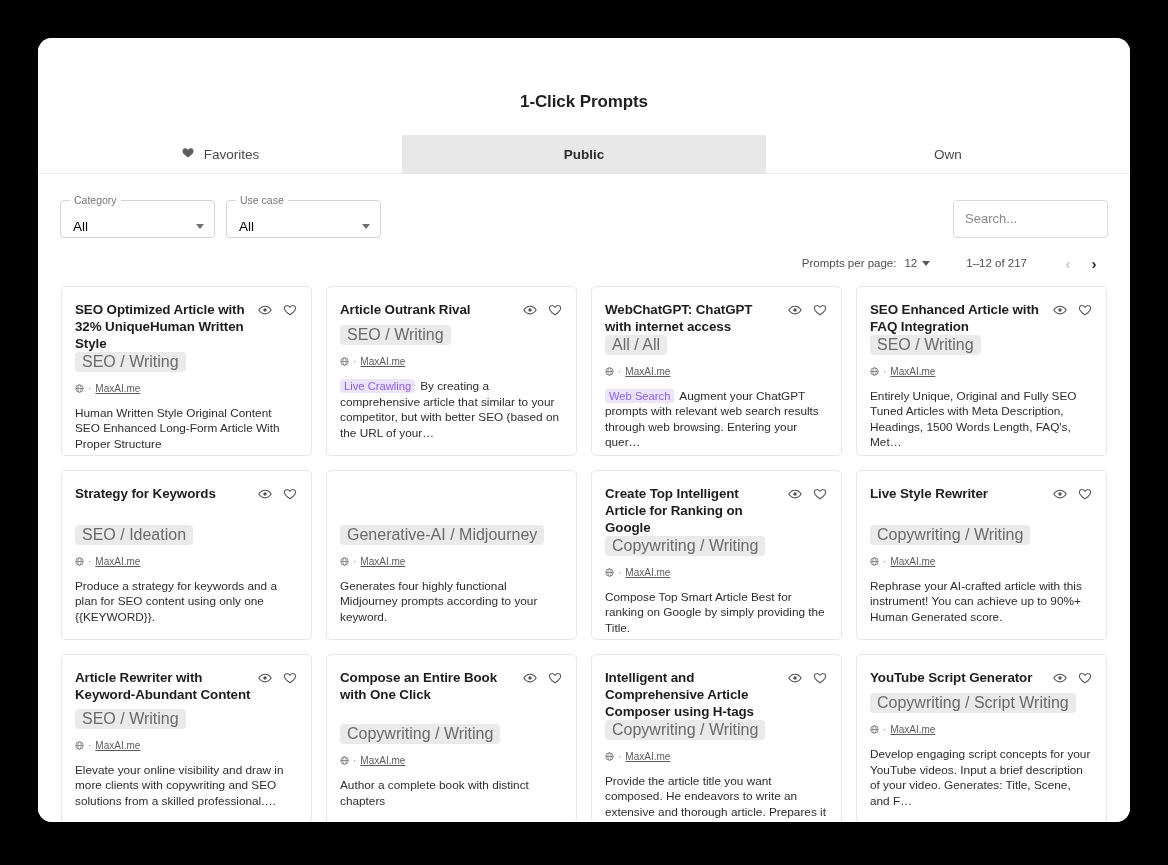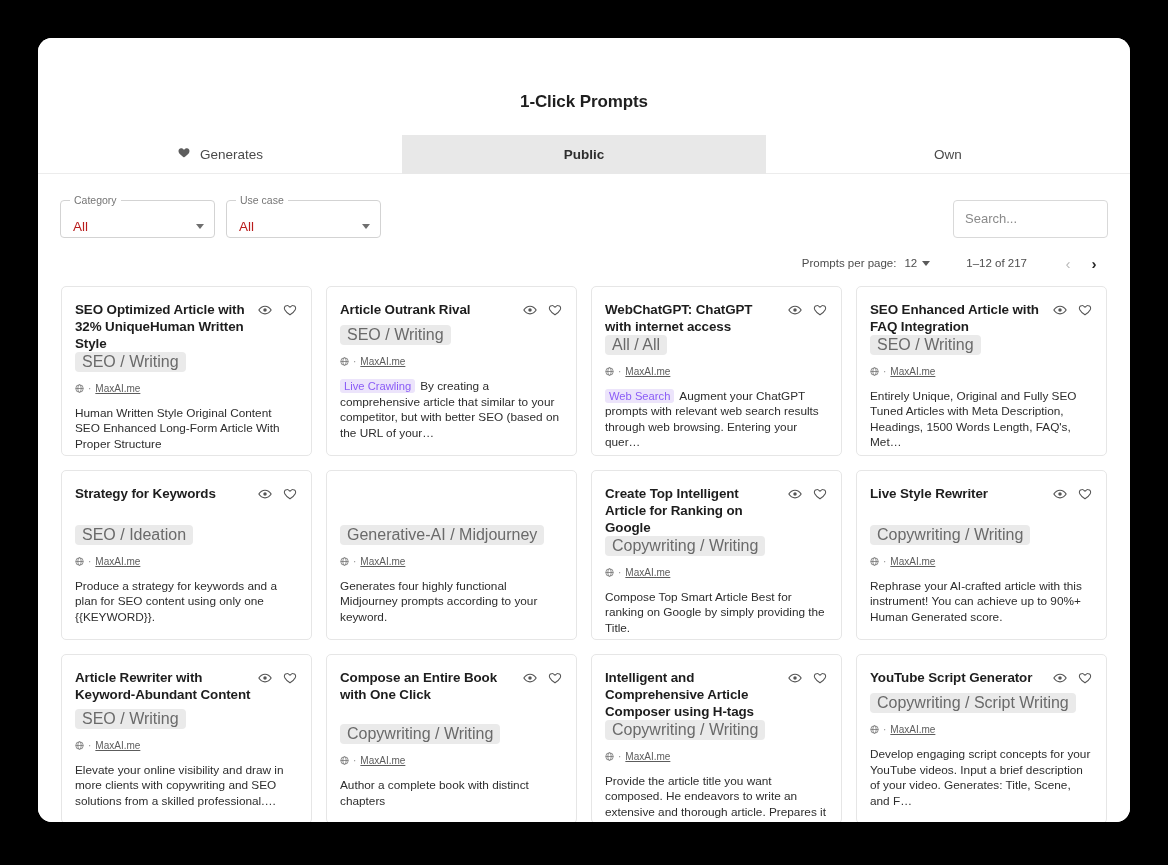--- a/index.html
+++ b/index.html
@@ -104,21 +104,21 @@
     top: -7px;
     left: 9px;
     background: #ffffff;
     padding: 0 4px;
     font-size: 10.5px;
     color: #757575;
     line-height: 13px;
   }
   .select-value {
     font-size: 13.5px;
-    color: #b91c1c;
+    color: #000000;
     flex: 1;
   }
   .caret {
     width: 0; height: 0;
     border-left: 4.5px solid transparent;
     border-right: 4.5px solid transparent;
     border-top: 5px solid #6f6f6f;
   }
 
   .spacer { flex: 1; }
@@ -257,21 +257,21 @@
 
     <div class="page-title">1-Click Prompts</div>
 
     <div class="tabs">
       <div class="tab">
         <span class="heart-ico">
           <svg width="14" height="13" viewBox="0 0 24 24" fill="#5d5d5d">
               <path d="M12 21s-7.5-4.7-9.6-9.1C.8 8.3 2.6 4.6 6.1 4.1c2-.3 3.9.6 4.9 2.2h2c1-1.6 2.9-2.5 4.9-2.2 3.5.5 5.3 4.2 3.7 7.8C19.5 16.3 12 21 12 21z"></path>
             </svg>
         </span>
-        <span>Generates</span>
+        <span>Favorites</span>
       </div>
       <div class="tab active">
         <span>Public</span>
       </div>
       <div class="tab">
         <span>Own</span>
       </div>
     </div>
 
     <div class="filter-row">

